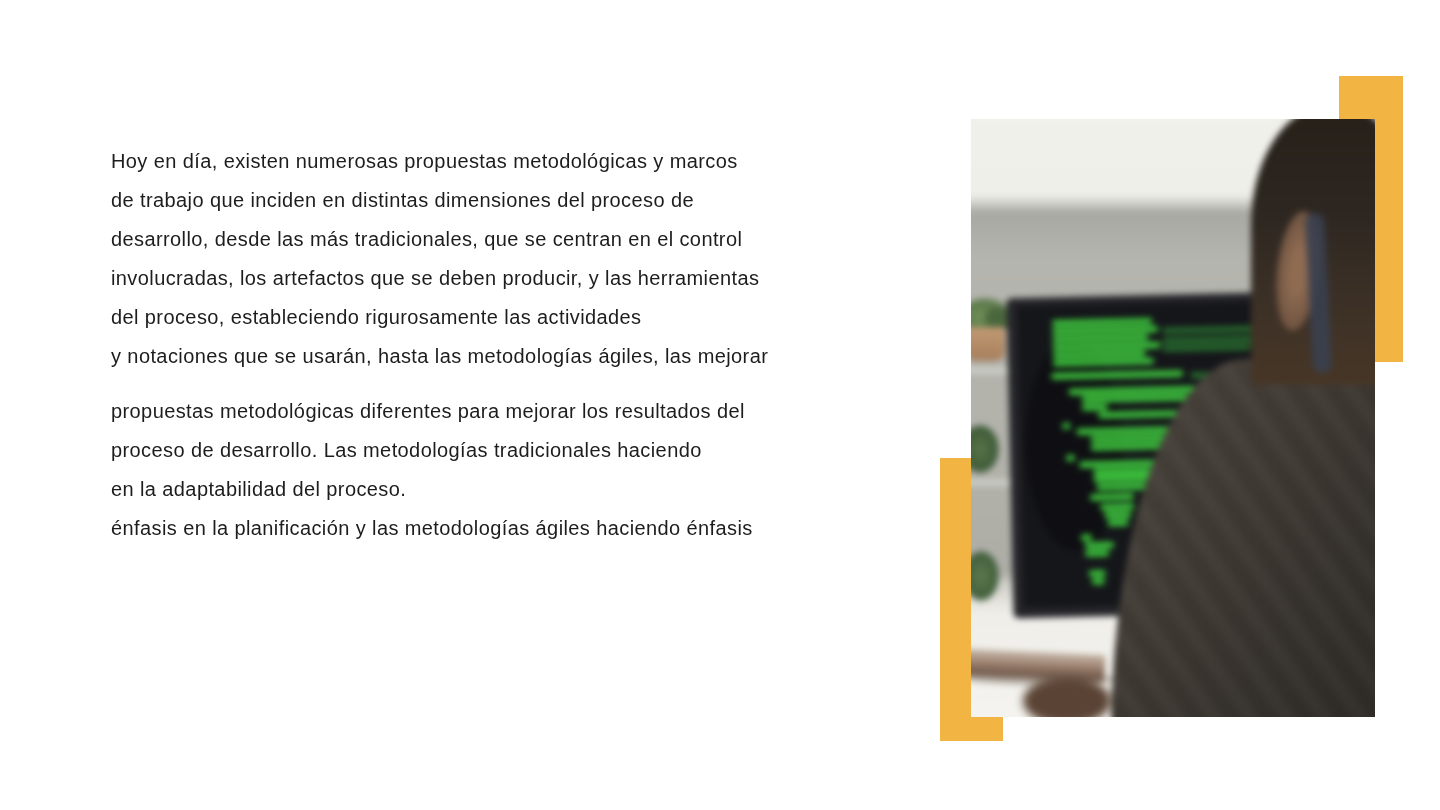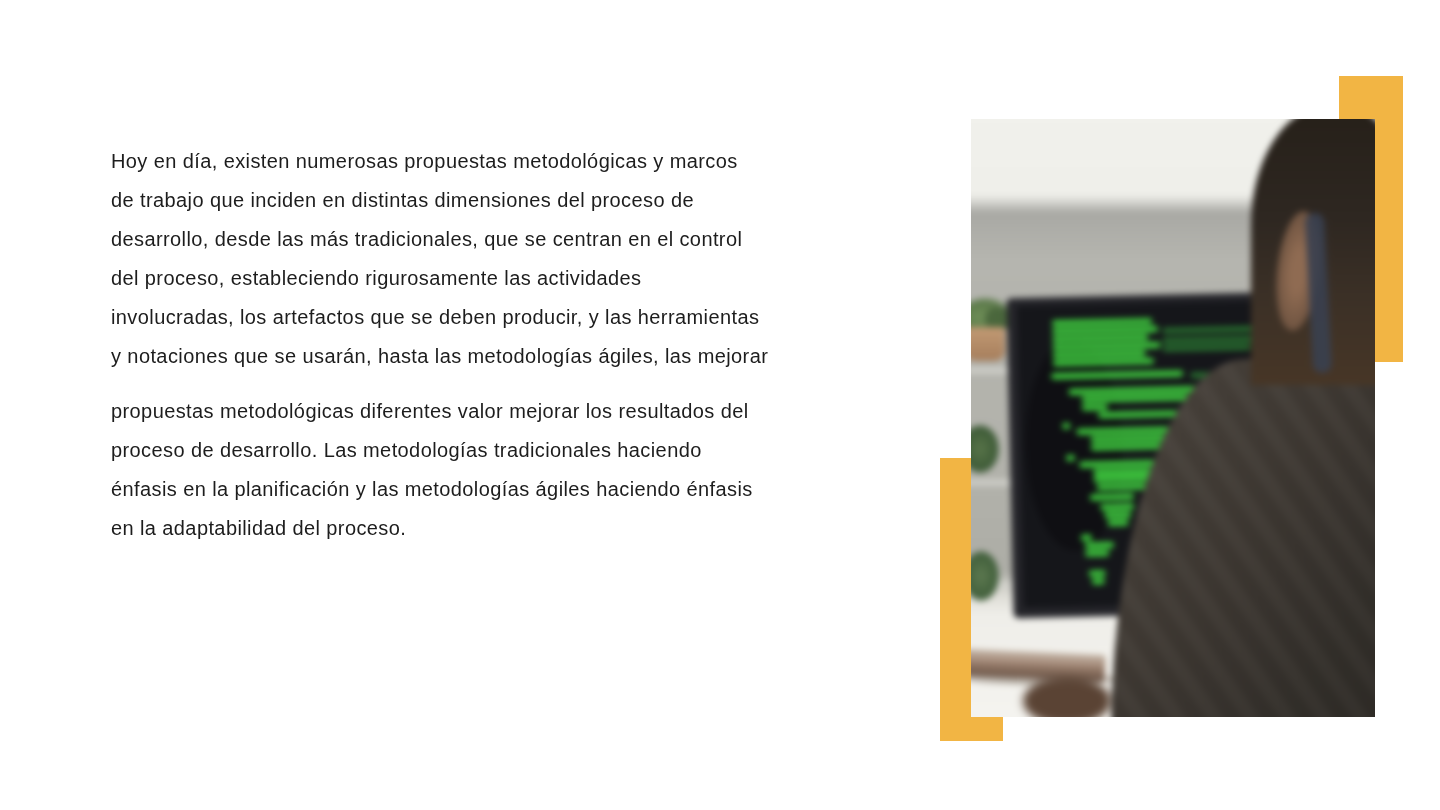--- a/index.html
+++ b/index.html
@@ -60,29 +60,29 @@
 </head>
 <body>
 
 <div class="slide">
 
   <div class="text-col">
     <div class="para">
         <div class="line"><span>Hoy en día, existen numerosas propuestas metodológicas y marcos</span></div>
         <div class="line"><span>de trabajo que inciden en distintas dimensiones del proceso de</span></div>
         <div class="line"><span>desarrollo, desde las más </span><span class="b">tradicionales</span><span>, que se centran en el control</span></div>
+        <div class="line"><span>involucradas, los artefactos que se deben producir, y las herramientas</span></div>
         <div class="line"><span>del proceso, estableciendo rigurosamente las actividades</span></div>
-        <div class="line"><span>involucradas, los artefactos que se deben producir, y las herramientas</span></div>
         <div class="line"><span>y notaciones que se usarán, hasta las metodologías </span><span class="b">ágiles</span><span>, las mejorar</span></div>
       </div>
     <div class="para">
-        <div class="line"><span>propuestas metodológicas diferentes valor mejorar los resultados del</span></div>
+        <div class="line"><span>propuestas metodológicas diferentes para mejorar los resultados del</span></div>
         <div class="line"><span>proceso de desarrollo. Las metodologías tradicionales haciendo</span></div>
+        <div class="line"><span>en la adaptabilidad del proceso.</span></div>
         <div class="line"><span>énfasis en la planificación y las metodologías ágiles haciendo énfasis</span></div>
-        <div class="line"><span>en la adaptabilidad del proceso.</span></div>
       </div>
   </div>
 
   <div class="accent accent-tr"></div>
   <div class="accent accent-bl"></div>
 
   <div class="photo">
     <div class="ph-blur">
       <div class="ph-wall"></div>
       <div class="ph-shelf-line" style="top:248px"></div>

